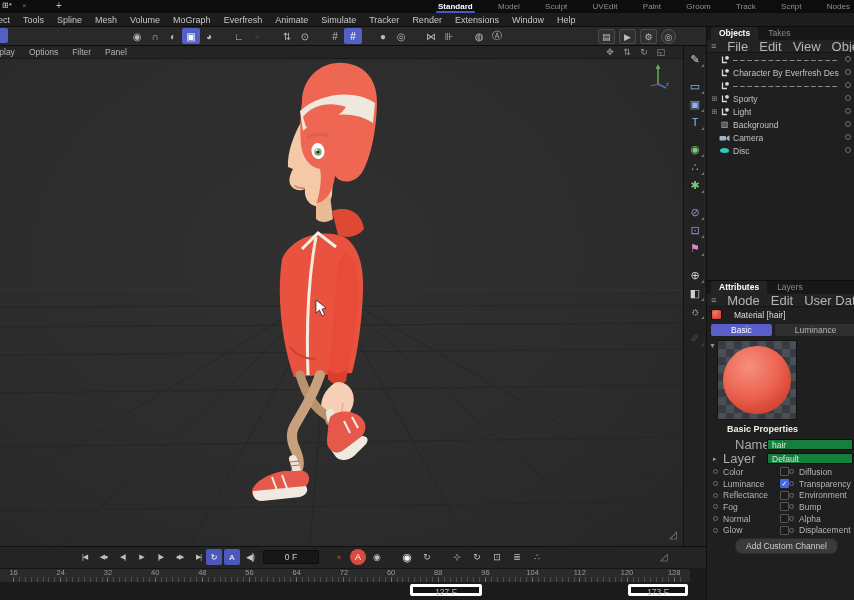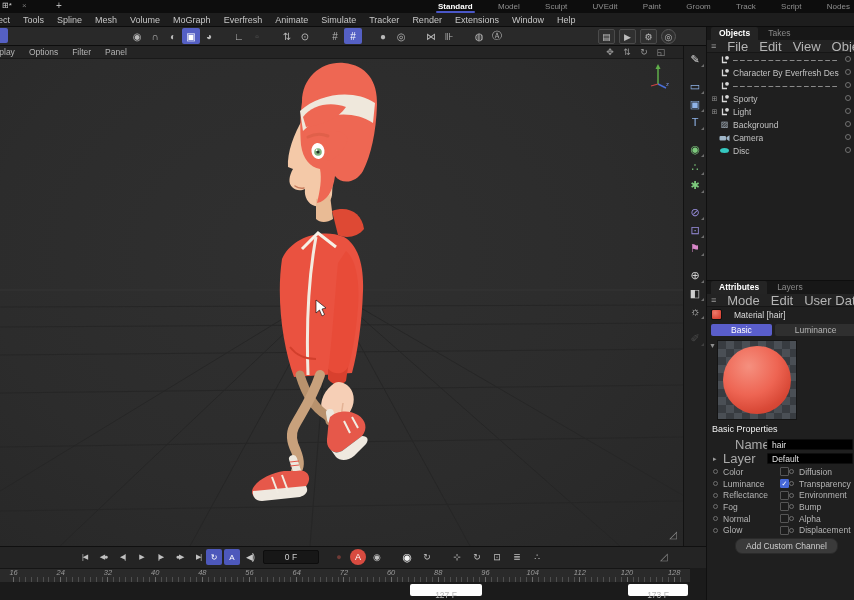--- a/index.html
+++ b/index.html
@@ -83,21 +83,21 @@
 
   
   #attr-sep { left:706px; top:280px; width:148px; height:1px; background:#0e0e0e; }
   #matswatch { width:11px; height:11px; border-radius:2px;
     background:radial-gradient(circle at 35% 30%, #f07a6a, #d84536 75%); border:1px solid #101010; }
   .chantab { font-size:8.5px; color:#b5b5b5; background:#2f2f2f; padding:1px 20px; border-radius:2px; flex:none; }
   .chantab.on { background:#5a5ecb; color:#fff; }
   #matsphere { position:absolute; left:5px; top:5px; width:68px; height:68px; border-radius:50%;
     background:radial-gradient(circle at 38% 30%, #f5907f 0%, #ee6553 45%, #d84836 72%, #c23b2c 100%); }
   .plabel { color:#aaaaaa; font-size:13px; }
-  .pfield { background:#000000; border:1px solid #0e0e0e; border-radius:1px; color:#e0e0e0;
+  .pfield { background:#15803d; border:1px solid #0e0e0e; border-radius:1px; color:#e0e0e0;
     font-size:8.5px; padding:0 4px; height:11px; line-height:10px; }
   .chrow { height:11.7px; display:flex; align-items:center; }
   .chdot { width:5px; height:5px; border:1px solid #6e6e6e; border-radius:50%; margin-right:5px; flex:none; }
   .chname { color:#b5b5b5; font-size:8.5px; flex:1; white-space:nowrap; }
   .chbox { width:9px; height:9px; background:#1c1c1c; border:1px solid #555; border-radius:1px; flex:none;
     color:#fff; font-size:7px; line-height:8px; text-align:center; }
   .chbox.on { background:#4668d8; border-color:#4668d8; }
   .chbox.on::after { content:"✓"; }
 
   
@@ -114,30 +114,30 @@
     border-radius:2px; color:#cfcfcf; font-size:8.5px; text-align:center; line-height:13px; }
   #keytools { left:330px; top:2px; display:flex; gap:2px; }
   .kbtn { width:18px; height:16px; display:flex; align-items:center; justify-content:center;
     color:#c0c0c0; font-size:9px; border-radius:2px; }
   .kbtn.gap { margin-left:10px; }
   .kbtn.red { background:#d84b40; color:#fff; border-radius:50%; width:16px; height:16px; margin-top:0; }
   .kbtn.dim { color:#6e3a35; }
   .kbtn.light { color:#f2f2f2; font-size:11px; }
   #ctl-resize { left:660px; top:4px; color:#8a8a8a; font-size:10px; }
 
-  #ruler { left:0; top:568px; width:690px; height:14px; background:#2a2a2a; border-top:1px solid #151515; overflow:hidden;font-style:italic; }
+  #ruler { left:0; top:568px; width:690px; height:14px; background:#2a2a2a; border-top:1px solid #151515; overflow:hidden; }
   #ruler-labels { display:flex; margin-left:-10px; }
   #ruler-labels span { width:47.2px; flex:none; text-align:center; color:#9a9a9a; font-size:7.5px; line-height:8px; }
   #ruler-ticks { position:absolute; left:13px; top:8px; width:670px; height:6px;
     background:
       repeating-linear-gradient(to right, #6a6a6a 0 1px, transparent 1px 47.2px),
       repeating-linear-gradient(to right, #4e4e4e 0 1px, transparent 1px 5.9px);
   }
   #fieldsrow { left:0; top:582px; width:706px; height:18px; background:#1b1b1b; }
-  .ffield { position:absolute; top:2px; height:12px; background:#131313; border:6px solid #ffffff;
+  .ffield { position:absolute; top:2px; height:12px; background:#131313; border:3px solid #ffffff;
     border-radius:2px; color:#b8b8b8; font-size:8.5px; text-align:center; line-height:11px; }
   #range-start { left:410px; width:72px; }
   #range-end { left:628px; width:60px; }
 </style>
 </head>
 <body>
 
 <div id="stage">
 
   <div id="tabrow" class="abs">
@@ -454,21 +454,21 @@
       <span class="chantab on">Basic</span>
         <span class="chantab">Luminance</span>
         <span class="chantab">Illumination</span>
     </div>
     <span class="abs" style="left:2px; top:315px; color:#8f8f8f; font-size:7px">▼</span>
     <div class="abs" style="left:10px; top:313px; width:80px; height:80px; border:1px solid #141414;
          background-image:linear-gradient(45deg,#4a4f55 25%,transparent 25%,transparent 75%,#4a4f55 75%),linear-gradient(45deg,#4a4f55 25%,#383c41 25%,#383c41 75%,#4a4f55 75%);
          background-size:16px 16px; background-position:0 0,8px 8px">
       <div id="matsphere"></div>
     </div>
-    <div class="abs" style="left:5px; top:397px; color:#f0f0f0; font-size:9px; font-weight:normal">Basic Properties</div>
+    <div class="abs" style="left:20px; top:397px; color:#f0f0f0; font-size:9px; font-weight:bold">Basic Properties</div>
     <div class="abs" style="left:6px; top:410px; display:flex; align-items:center">
       <span class="plabel" style="margin-left:22px; width:32px">Name</span>
       <span class="pfield" style="width:86px">hair</span>
     </div>
     <div class="abs" style="left:6px; top:424px; display:flex; align-items:center">
       <span style="color:#9a9a9a; font-size:7px; width:10px">▸</span>
       <span class="plabel" style="width:44px">Layer</span>
       <span class="pfield" style="width:86px">Default</span>
     </div>
     <div class="abs" style="left:6px; top:439px; width:76px">

